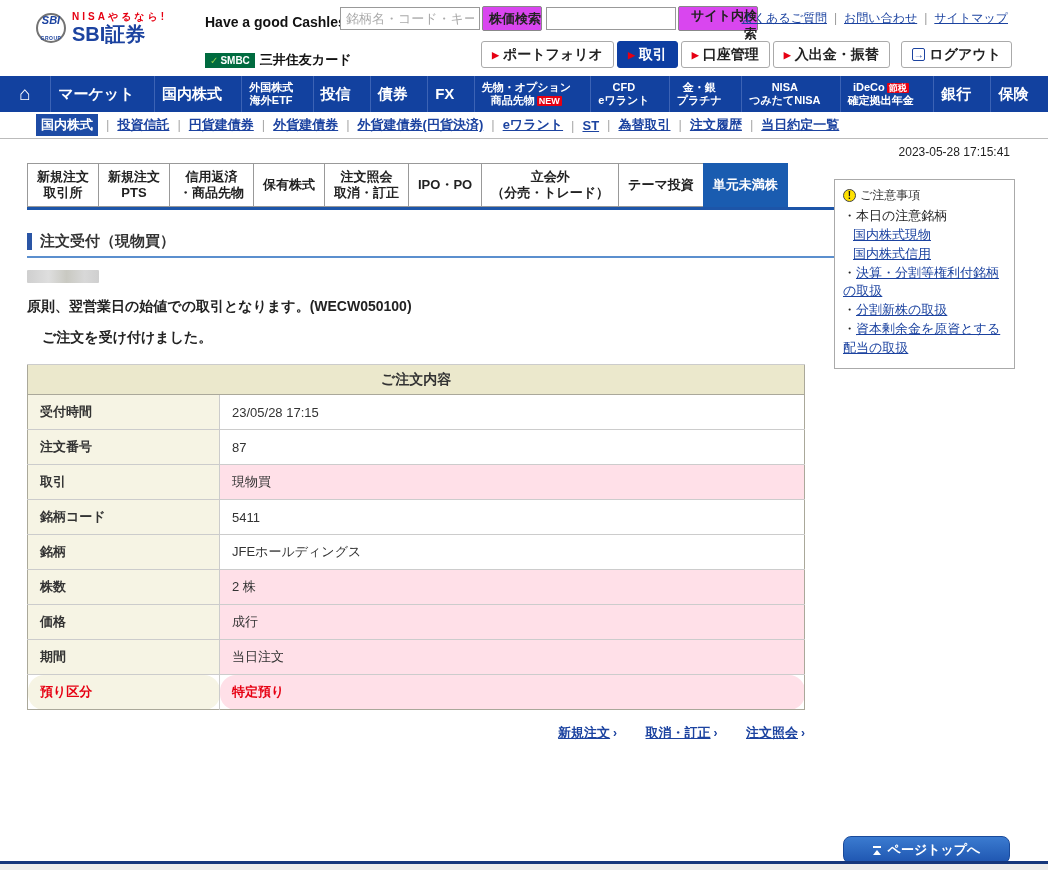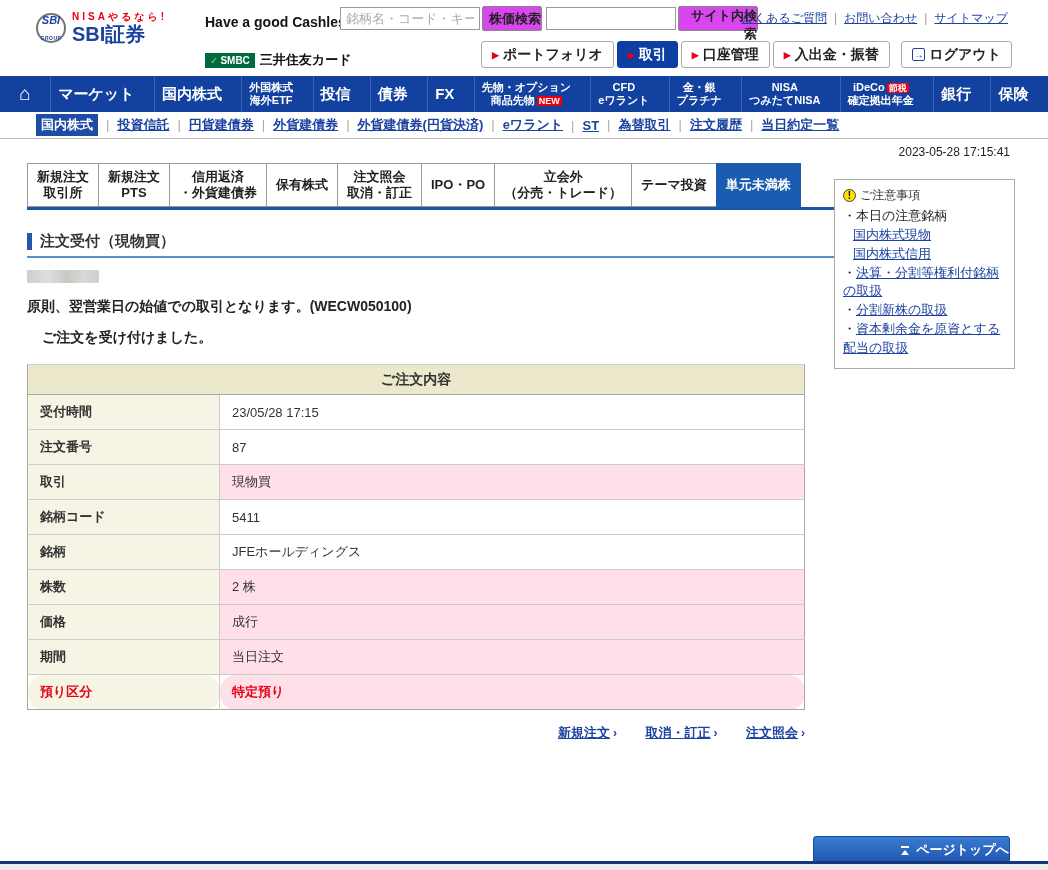--- a/index.html
+++ b/index.html
@@ -106,24 +106,24 @@
   .notice { border:1px solid #aaa; padding:7px 8px 10px 8px; font-size:13px; background:#fff; }
   .notice-title { display:flex; align-items:center; gap:4px; font-size:12px; color:#333; margin-bottom:3px; }
   .warn-ic { width:13px; height:13px; background:#ffe100; border:1px solid #444; border-radius:50%;
              color:#111; font-size:10px; font-weight:bold; text-align:center; line-height:11px; flex:0 0 13px; }
   .notice-item { line-height:1.45; color:#222; }
   .notice-item .blt { color:#222; }
   .notice-item a { color:#1c43a0; text-decoration:underline; cursor:pointer; }
   .notice-item.indent { padding-left:10px; }
 
   
-  .pagetop-btn { position:absolute; right:38px; top:836px; width:197px; height:28px;
-                 background:linear-gradient(#3b7bd0,#1e55b0); border:1px solid #1a4a9a; border-radius:3px;
+  .pagetop-btn { position:absolute; right:38px; top:836px; width:167px; height:28px;
+                 background:linear-gradient(#3b7bd0,#1e55b0); border:1px solid #1a4a9a; border-radius:8px;
                  color:#fff; font-weight:bold; font-size:13px; display:flex; align-items:center;
-                 justify-content:flex-end; gap:7px; cursor:pointer; }
+                 justify-content:center; gap:7px; cursor:pointer; }
   .pt-ic { display:inline-block; border-top:2px solid #fff; padding-top:2px; }
   .pt-ic .tri { display:block; width:0; height:0; border-left:4px solid transparent;
                 border-right:4px solid transparent; border-bottom:5px solid #fff; }
   .bottom-line { position:absolute; left:0; top:861px; width:1048px; height:3px; background:#16377c; }
   .bottom-strip { position:absolute; left:0; top:864px; width:1048px; height:6px; background:#ececec; }
 </style>
 </head>
 <body>
 
 <div class="page">
@@ -256,21 +256,21 @@
         <div class="tab">
           <span>新規注文</span>
             <span>取引所</span>
         </div>
         <div class="tab">
           <span>新規注文</span>
             <span>PTS</span>
         </div>
         <div class="tab">
           <span>信用返済</span>
-            <span>・外貨建債券</span>
+            <span>・商品先物</span>
         </div>
         <div class="tab">
           <span>保有株式</span>
         </div>
         <div class="tab">
           <span>注文照会</span>
             <span>取消・訂正</span>
         </div>
         <div class="tab">
           <span>IPO・PO</span>

